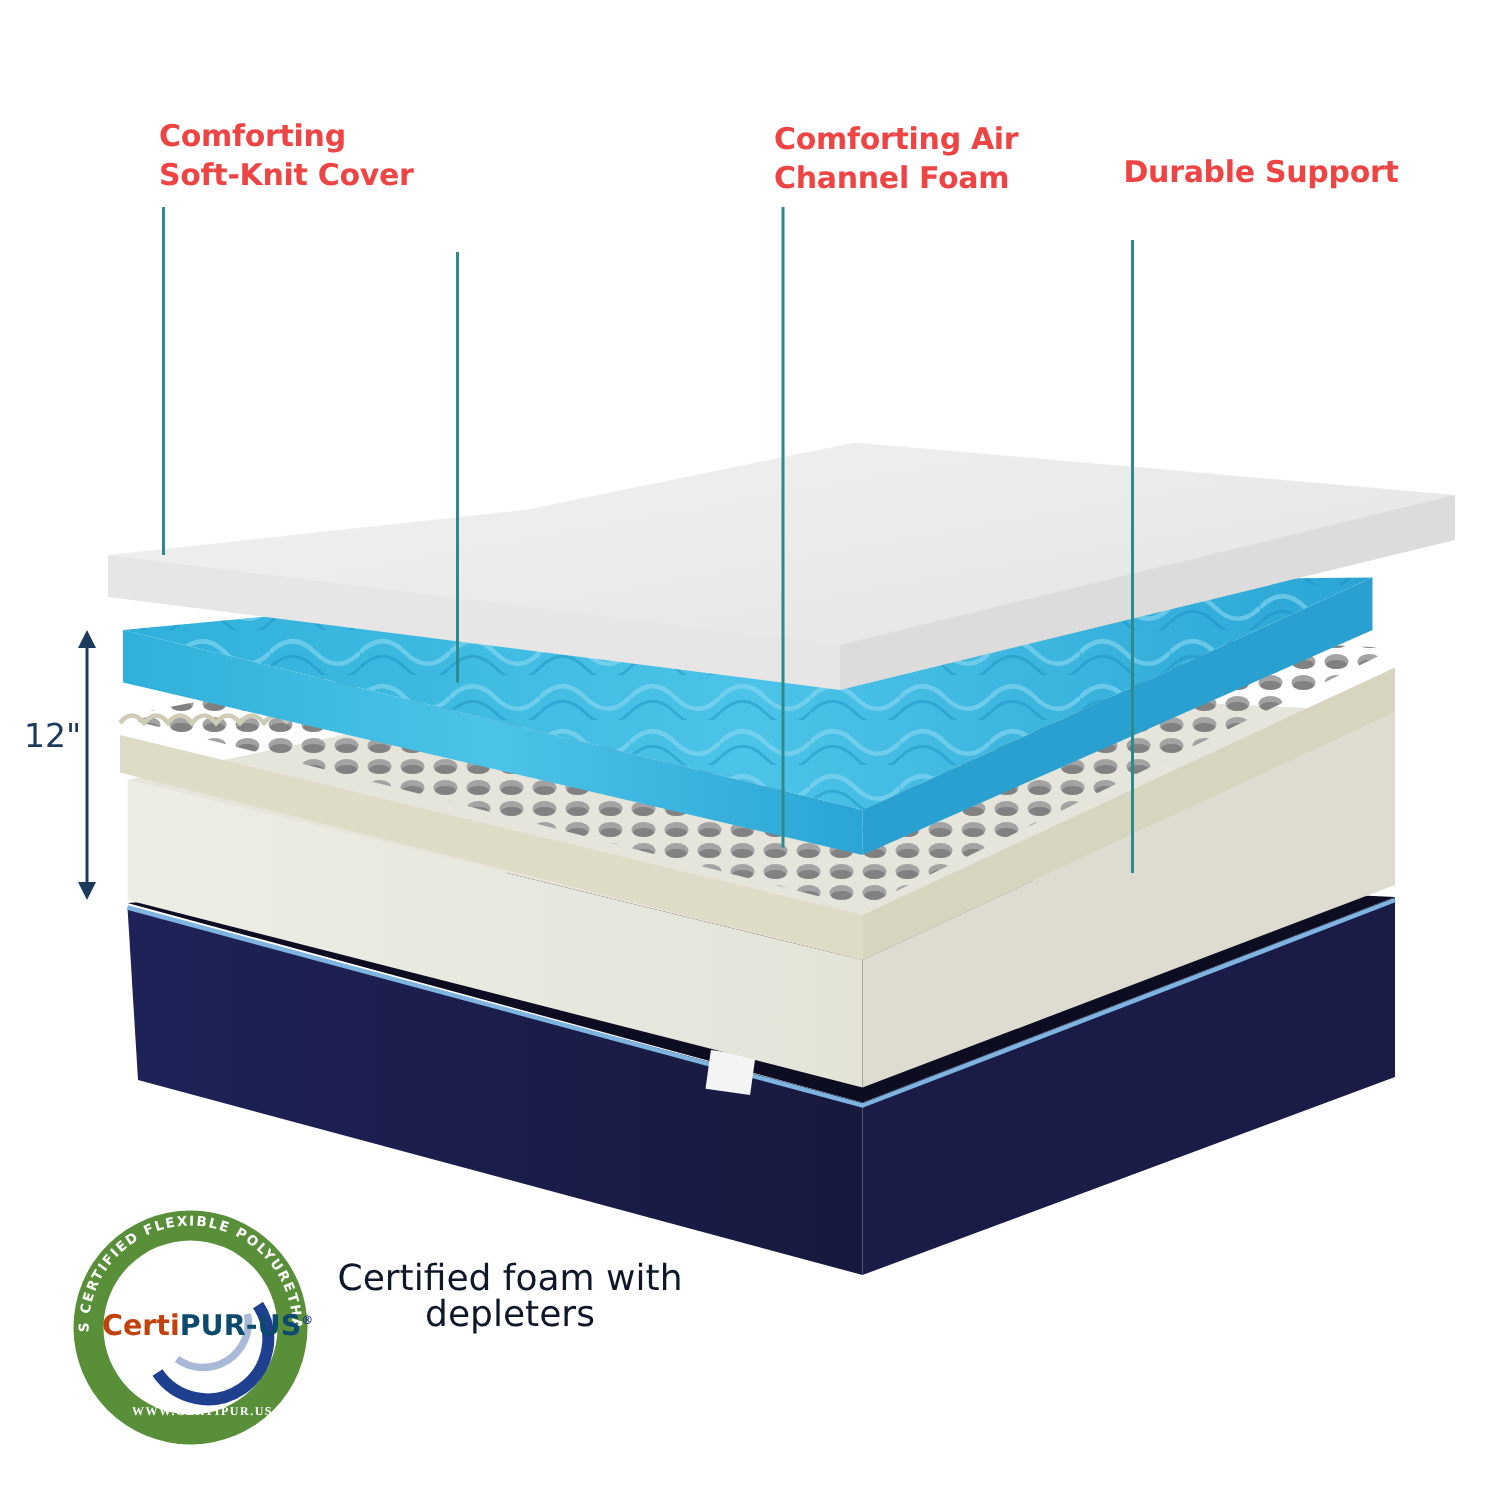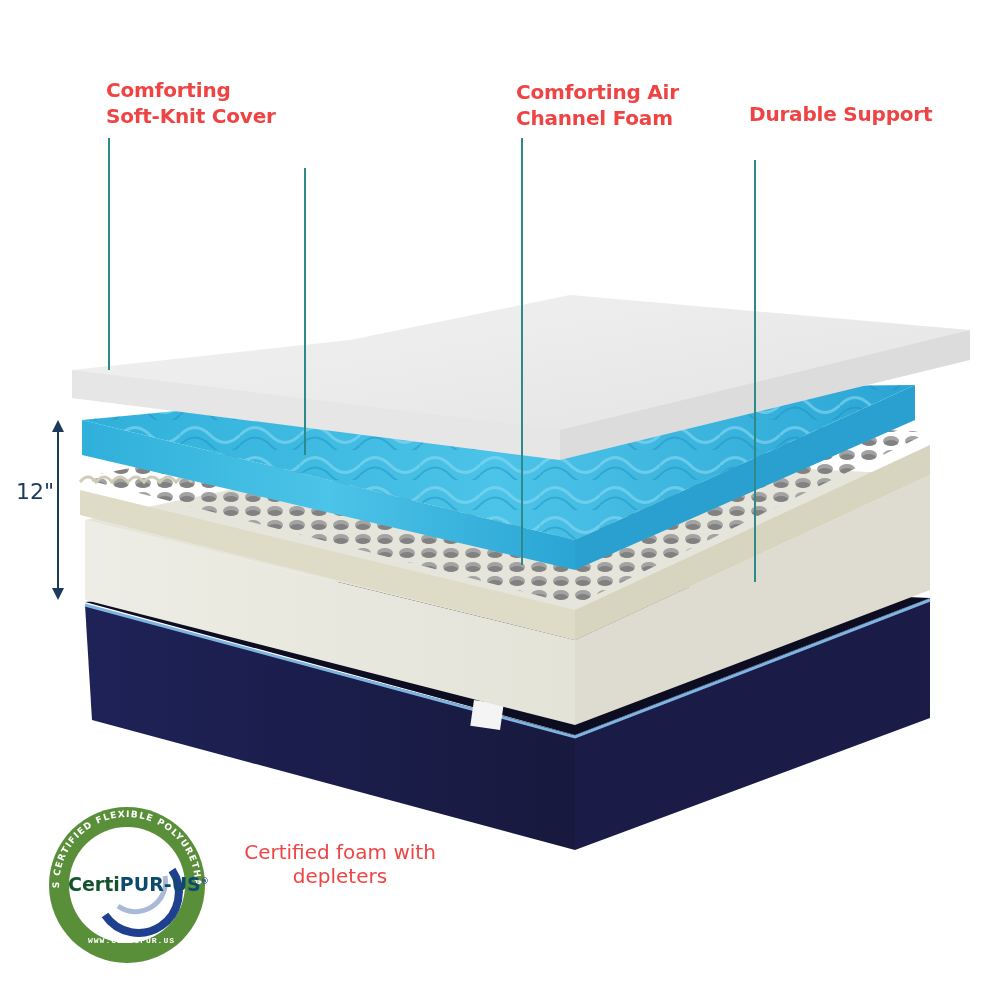--- a/index.html
+++ b/index.html
@@ -5,21 +5,21 @@
   html, body { margin: 0; padding: 0; background: #ffffff; }
   body { width: 1001px; height: 1001px; position: relative; overflow: hidden;
          font-family: "Liberation Sans", "DejaVu Sans", sans-serif; }
   .scene { position: absolute; left: 0; top: 0; width: 1001px; height: 1001px; }
   .label { position: absolute; color: #ef4444; font-weight: 700; font-size: 20px; line-height: 26px;
            font-family: "DejaVu Sans", "Liberation Sans", sans-serif; letter-spacing: -0.2px; }
   .label span { display: block; white-space: nowrap; }
   .height-label { position: absolute; left: 16px; top: 479px; font-size: 22px; color: #1b3a5c;
                   font-family: "DejaVu Sans", sans-serif; }
   .cert-caption { position: absolute; left: 220px; top: 840px; width: 240px; text-align: center;
-                  color: #ef4444; font-size: 20px; line-height: 24px;
+                  color: #0f172a; font-size: 24px; line-height: 24px;
                   font-family: "DejaVu Sans", sans-serif; }
   .cert-caption span { display: block; white-space: nowrap; }
 </style>
 </head>
 <body>
 
 <div class="scene">
 
   <svg width="1001" height="1001" viewBox="0 0 1001 1001" style="position:absolute;left:0;top:0">
     <defs>
@@ -122,21 +122,21 @@
     <span>Comforting Air</span>
     <span>Channel Foam</span>
   </div>
   <div class="label" style="left:749px; top:101px;">
     <span>Durable Support</span>
   </div>
 
   <div class="height-label">12"</div>
 
   <div style="position:absolute; left:68px; top:873px; font-size:19px; font-weight:700; font-family:'DejaVu Sans', sans-serif;">
-    <span style="color:#14532d">Certi</span><span style="color:#0c4a6e">PUR-US</span><sup style="font-size:8px;color:#1f3f8f">®</sup>
+    <span style="color:#c2410c">Certi</span><span style="color:#0c4a6e">PUR-US</span><sup style="font-size:8px;color:#1f3f8f">®</sup>
   </div>
-  <div style="position:absolute; left:88px; top:936px; width:80px; text-align:center; color:#fff; font-size:8px; font-weight:700; letter-spacing:1px; font-family:Liberation Mono, monospace;">WWW.CERTIPUR.US</div>
+  <div style="position:absolute; left:88px; top:936px; width:80px; text-align:center; color:#fff; font-size:8px; font-weight:700; letter-spacing:1px; font-family:Liberation Serif, serif;">WWW.CERTIPUR.US</div>
 
   <div class="cert-caption">
     <span>Certified foam with</span>
     <span>depleters</span>
   </div>
 </div>
 
 </body></html>

